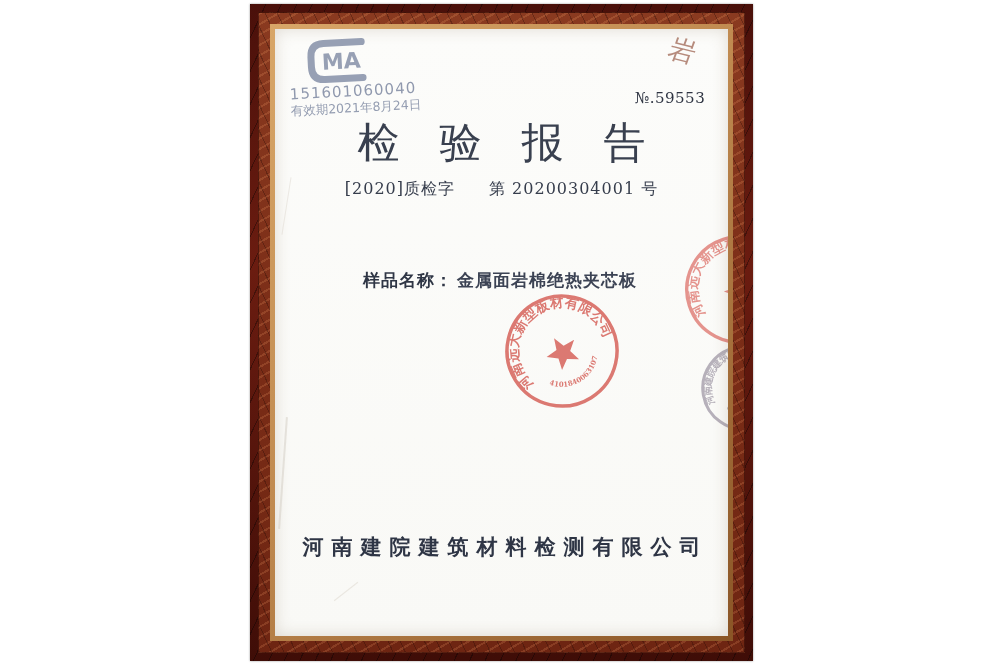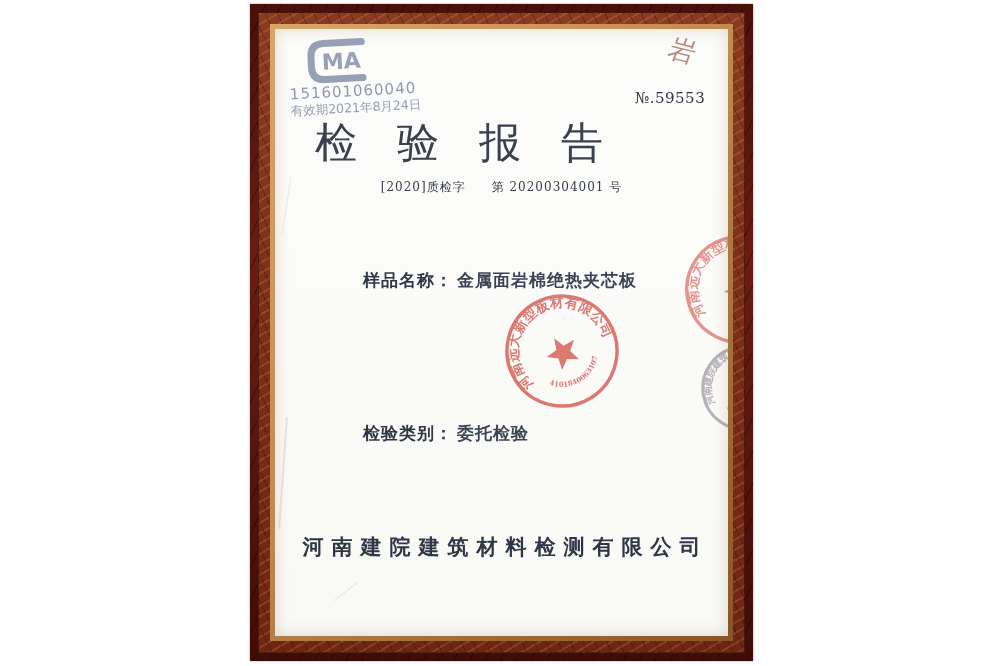--- a/index.html
+++ b/index.html
@@ -24,23 +24,23 @@
   .cma-block{position:absolute;left:14px;top:8px;color:#97a0b4;transform:rotate(-3deg);}
   .cma-logo{display:block;margin-left:18px;}
   .cma-num{font-family:"DejaVu Sans","Liberation Sans",sans-serif;font-size:15px;letter-spacing:1px;
            color:#9099ae;line-height:17px;}
   .cma-valid{font-family:"DejaVu Sans","Liberation Sans",sans-serif;font-size:12.5px;color:#949db1;line-height:16px;}
   
   .report-no{position:absolute;left:360px;top:60px;font-size:15px;color:#2e3442;letter-spacing:.5px;}
   .hand-note{position:absolute;left:394px;top:4px;font-size:27px;color:#a5705e;opacity:.8;
              transform:rotate(14deg) skewX(-6deg);font-weight:400;}
   
-  .title{position:absolute;left:0;top:86px;width:100%;text-align:left;font-size:42px;font-weight:500;
+  .title{position:absolute;left:0;top:86px;width:100%;text-align:center;font-size:42px;font-weight:500;
          color:#39404f;letter-spacing:40px;padding-left:40px;box-sizing:border-box;}
-  .doc-line{position:absolute;left:0;top:150px;width:100%;text-align:center;font-size:12px;
+  .doc-line{position:absolute;left:0;top:150px;width:100%;text-align:center;font-size:16px;
             color:#363d4c;white-space:pre;letter-spacing:1px;}
   
   .field{position:absolute;left:88px;font-size:17px;color:#343b4a;white-space:nowrap;}
   .field .lbl{font-weight:700;letter-spacing:1px;color:#2f3645;margin-top:34px;}
   .field .val{margin-left:4px;color:#3c4354;letter-spacing:1px;font-weight:bold;}
   .f1{top:240px}.f2{top:316px}.f3{top:393px}
   
   .issuer{position:absolute;left:0;top:504px;width:100%;text-align:center;font-size:21px;font-weight:600;
           color:#2e3545;letter-spacing:8px;padding-left:8px;box-sizing:border-box;}
   
@@ -81,23 +81,20 @@
 
           <div class="hand-note">岩</div>
 
           <div class="title">检验报告</div>
 
           <div class="doc-line">[2020]质检字　　第 20200304001 号</div>
 
           <div class="field f1">
             <span class="lbl">样品名称：</span><span class="val">金属面岩棉绝热夹芯板</span>
           </div>
-          <div class="field f3">
-            <span class="lbl">检验类别：</span><span class="val">委托检验</span>
-          </div>
 
           <div class="issuer">河南建院建筑材料检测有限公司</div>
 
           <svg class="seal seal-main" width="120" height="120" viewBox="0 0 120 120">
             <circle cx="60" cy="60" r="55" fill="none" stroke="currentColor" stroke-width="3.5"></circle>
             <path id="arcA" d="M 18.7,75 A 44,44 0 1 1 101.3,75" fill="none"></path>
             <path id="numA" d="M 30.5,80.5 A 36,36 0 0 0 89.5,80.5" fill="none"></path>
             <polygon fill="currentColor" points="60,45 64.2,56.3 76.2,56.9 66.9,64.4 70.0,76.1 60,69.4 50.0,76.1 53.1,64.4 43.8,56.9 55.8,56.3"></polygon>
             <text font-size="13.5" fill="currentColor">
               <textPath href="#arcA" startOffset="1%" textLength="164" lengthAdjust="spacing">河南远大新型板材有限公司</textPath>

